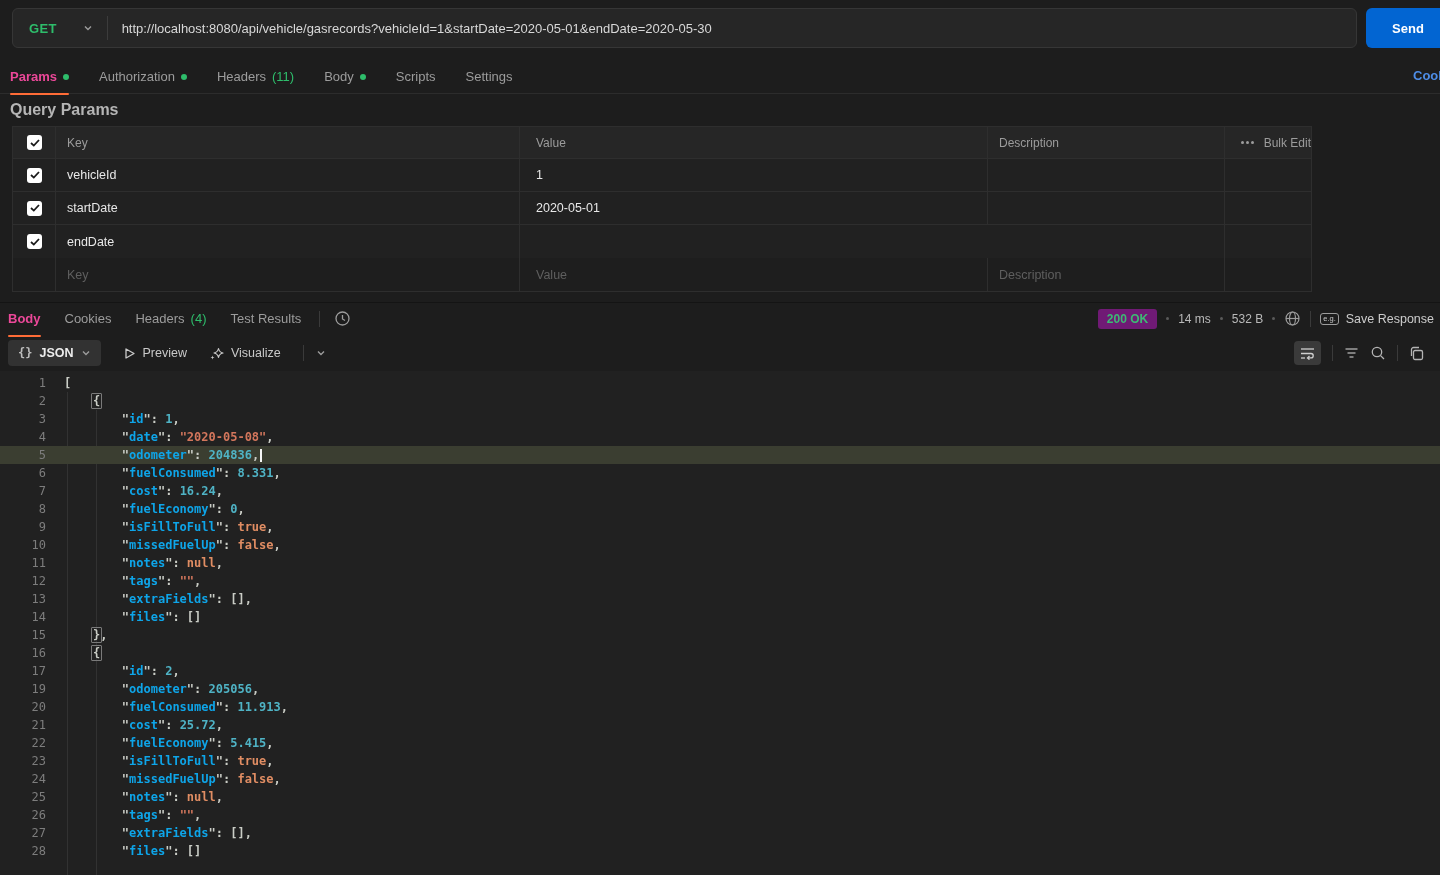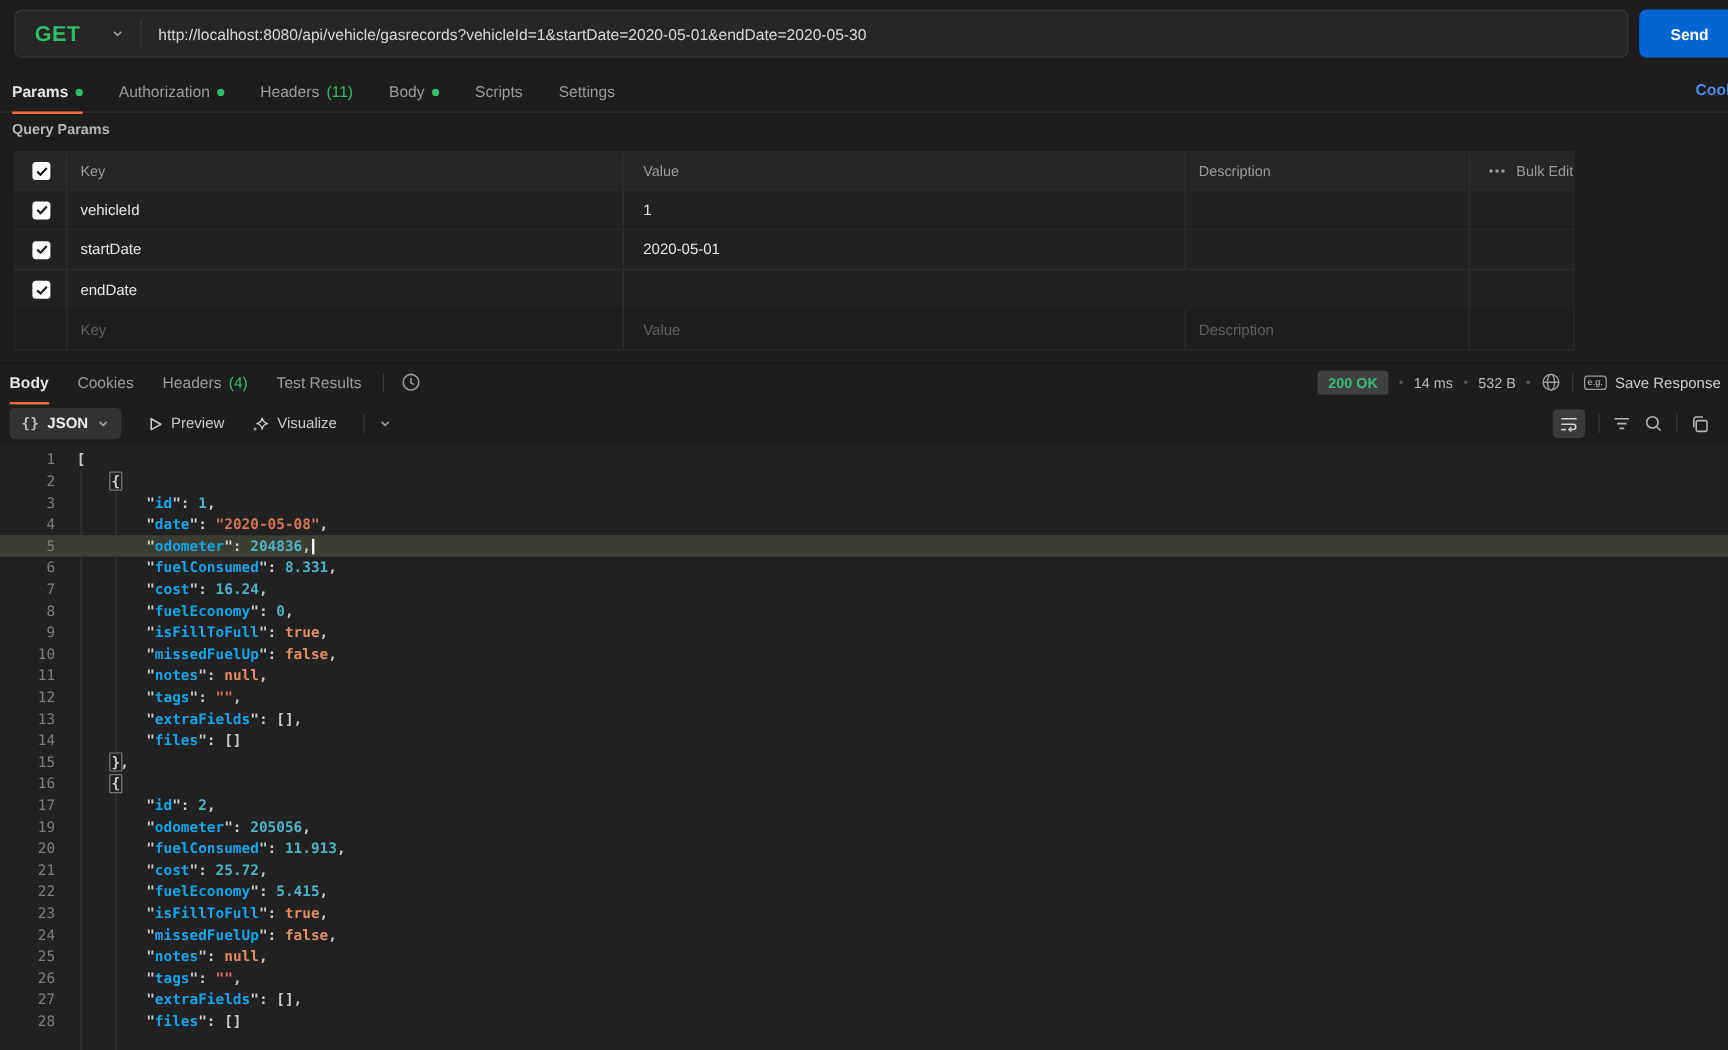--- a/index.html
+++ b/index.html
@@ -11,42 +11,42 @@
     color:#e8e8e8;
     -webkit-font-smoothing:antialiased;
   }
   
   .topbar { position:absolute; top:8px; left:12px; width:1448px; height:40px; display:flex; gap:9px; }
   .url-box {
     flex:0 0 1345px; display:flex; align-items:center;
     background:#262626; border:1px solid #363636; border-radius:6px;
   }
   .method-select { display:flex; align-items:center; gap:26px; padding:0 14px 0 16px; height:100%; cursor:pointer; }
-  .method-label { color:#2ebd6b; font-weight:700; font-size:18px; letter-spacing:.3px; }
+  .method-label { color:#2ebd6b; font-weight:700; font-size:13px; letter-spacing:.3px; }
   .chev { width:10px; height:10px; }
   .vsep { width:1px; height:24px; background:#3c3c3c; }
   .url-text { padding:0 14px; font-size:13px; color:#d8d8d8; white-space:nowrap; overflow:hidden; }
   .send-btn {
     flex:0 0 84px; height:40px; background:#0265d2; border:none; border-radius:6px;
     color:#fff; font-weight:700; font-size:13px; cursor:pointer; font-family:inherit;
   }
   
   .req-tabs { position:absolute; top:60px; left:0; width:1440px; height:34px;
     display:flex; align-items:center; padding-left:10px; gap:30px;
     border-bottom:1px solid rgba(255,255,255,0.07); }
   .rtab { position:relative; display:flex; align-items:center; gap:6px; height:34px; cursor:pointer;
     font-size:13px; color:#9c9c9c; }
-  .rtab.active { color:#e5e5e5; font-weight:600;justify-content:center; }
+  .rtab.active { color:#ec4899; font-weight:600;justify-content:center; }
   .rtab .count { color:#2ebd6b; }
   .rtab .gdot { width:6px; height:6px; border-radius:50%; background:#2ebd6b; margin-top:1px; }
   .rtab .underline { position:absolute; bottom:-1px; left:0; right:0; height:2px; background:#ff6c37; border-radius:1px; }
   .cookies-wrap { position:absolute; right:0; top:66px; width:27px; overflow:hidden; }
   .cookies-link { color:#4e8de6; font-size:13px; font-weight:600; white-space:nowrap; cursor:pointer; }
   
-  .qp-title { position:absolute; top:101px; left:10px; font-size:12px; font-weight:700; color:#b5b5b5; }
+  .qp-title { position:absolute; top:101px; left:10px; font-size:16px; font-weight:700; color:#b5b5b5; }
   .qp-table { position:absolute; top:126px; left:12px; width:1300px; border:1px solid #2e2e2e; font-size:12.5px; }
   .qp-row { display:flex; border-bottom:1px solid #2e2e2e; height:33px; align-items:stretch; background:#212121; }
   .qp-row:last-child { border-bottom:none; }
   .qp-row.header { height:32px; background:#262626; color:#9c9c9c; font-size:12px; }
   .qp-row.placeholder { background:#1e1e1e; color:#5f5f5f; }
   .qp-row.placeholder .cell { color:#5f5f5f; }
   .cell { display:flex; align-items:center; border-right:1px solid #2e2e2e; overflow:hidden; }
   .col-cb { flex:0 0 43px; justify-content:flex-start; padding-left:14px; }
   .col-key { flex:0 0 464px; padding-left:11px; }
   .col-value { flex:0 0 468px; padding-left:16px; }
@@ -55,21 +55,21 @@
   .checkbox { width:15px; height:15px; background:#ffffff; border-radius:3px; display:flex; align-items:center; justify-content:center; cursor:pointer; }
   .checkbox svg { display:block; }
   .more-dots { display:flex; gap:2px; cursor:pointer; }
   .more-dots i { width:3px; height:3px; border-radius:50%; background:#9c9c9c; display:block; }
   .bulk-edit { color:#9c9c9c; font-size:12px; cursor:pointer; white-space:nowrap; }
   
   .resp-bar { position:absolute; top:302px; left:0; width:1440px; height:32px;
     display:flex; align-items:center; border-top:1px solid #141414; }
   .resp-tabs { display:flex; align-items:center; gap:24px; padding-left:8px; }
   .resp-right { margin-left:auto; display:flex; align-items:center; gap:9px; padding-right:6px; }
-  .status-badge { background:#404040; color:#3dba74; font-weight:700; font-size:12px;
+  .status-badge { background:#701a75; color:#3dba74; font-weight:700; font-size:12px;
     padding:3px 9px; border-radius:3px; cursor:default; }
   .meta-dot { width:3px; height:3px; border-radius:50%; background:#5a5a5a; }
   .meta-text { color:#b9b9b9; font-size:12px; }
   .save-resp { display:flex; align-items:center; gap:7px; cursor:pointer; }
   .eg-box { border:1px solid #9c9c9c; border-radius:3px; padding:0 2px; font-size:7.5px; color:#c9c9c9; line-height:10px; height:12px; display:flex; align-items:center; }
   .save-label { color:#cccccc; font-size:12.5px; }
   .bar-sep { width:1px; height:16px; background:#3a3a3a; }
   .icon-btn { display:flex; align-items:center; justify-content:center; cursor:pointer; }
   
   .viewer-bar { position:absolute; top:338px; left:0; width:1440px; height:30px; display:flex; align-items:center; padding:0 8px; }

